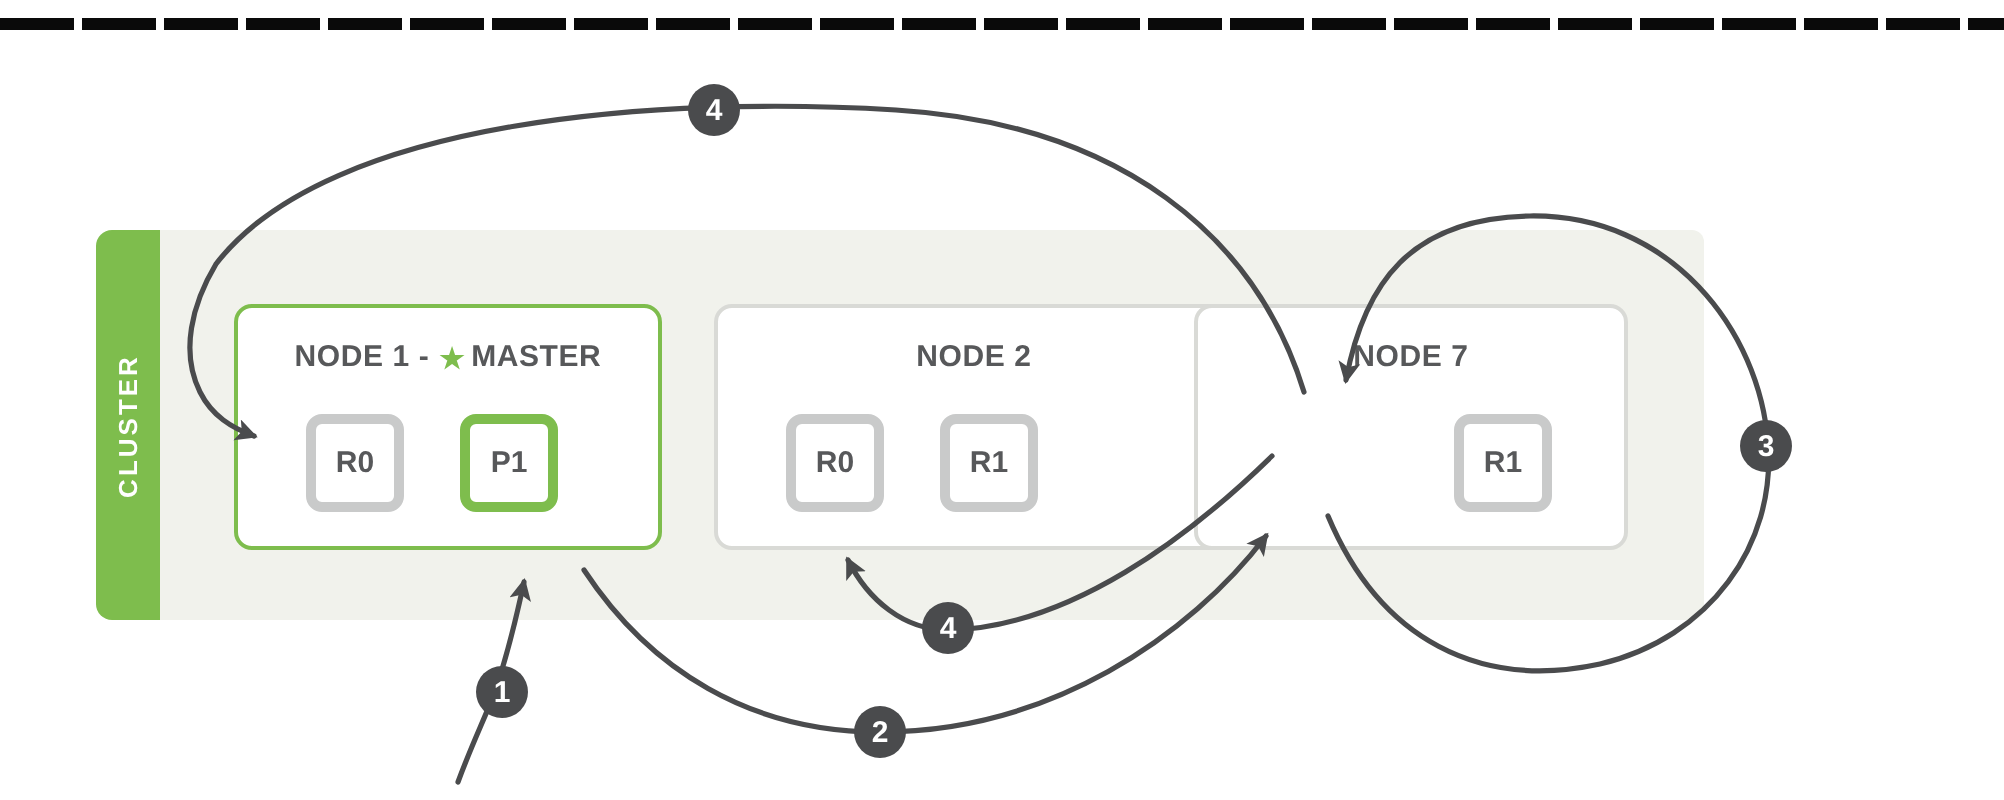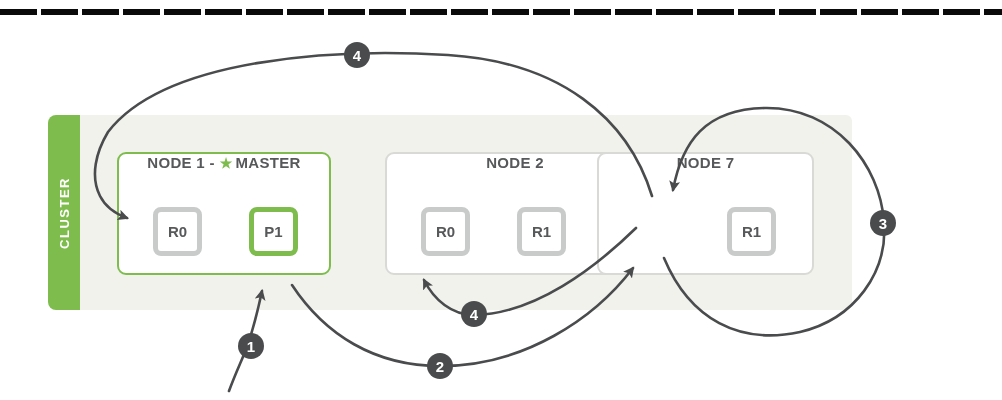--- a/index.html
+++ b/index.html
@@ -22,39 +22,39 @@
     color:#ffffff; font-weight:bold; font-size:13px; letter-spacing:1.5px;
     white-space:nowrap;
   }
   
   .node {
     position:absolute; top:152px; height:123px; background:#ffffff;
     border:2px solid #D9DAD6; border-radius:9px; box-sizing:border-box;
   }
   .node.master { border-color:#7EBD4D; }
   .node1 { left:117px; width:214px; }
-  .node2 { left:357px; width:260px;margin-left:28px; }
+  .node2 { left:357px; width:260px; }
   .node3 { left:597px; width:217px; }
   .node-title {
-    position:absolute; top:0; left:0; width:100%;
+    position:absolute; top:16px; left:0; width:100%;
     display:flex; justify-content:center; align-items:center; gap:3px;
     color:#57585A; font-weight:bold; font-size:15px; letter-spacing:0.3px;
     white-space:nowrap;
   }
   .star { color:#7EBD4D; font-size:14px; margin-left:2px; }
   
   .shard {
     position:absolute; top:53px; width:49px; height:49px; background:#ffffff;
     border:5px solid #C9CACA; border-radius:8px; box-sizing:border-box;
     display:flex; align-items:center; justify-content:center;
     color:#57585A; font-weight:bold; font-size:15px;
   }
   .shard.primary { border-color:#7EBD4D; }
   .s-left  { left:34px; }
-  .s-right { left:130px; }
+  .s-right { left:111px; }
   .node3 .s-left { left:36px; }
   .node3 .s-right { left:128px; }
   
   svg.overlay {
     position:absolute; left:0; top:0; width:1002px; height:400px;
     z-index:5; pointer-events:none;
   }
   
   .badge {
     position:absolute; z-index:6; width:26px; height:26px; border-radius:50%;

